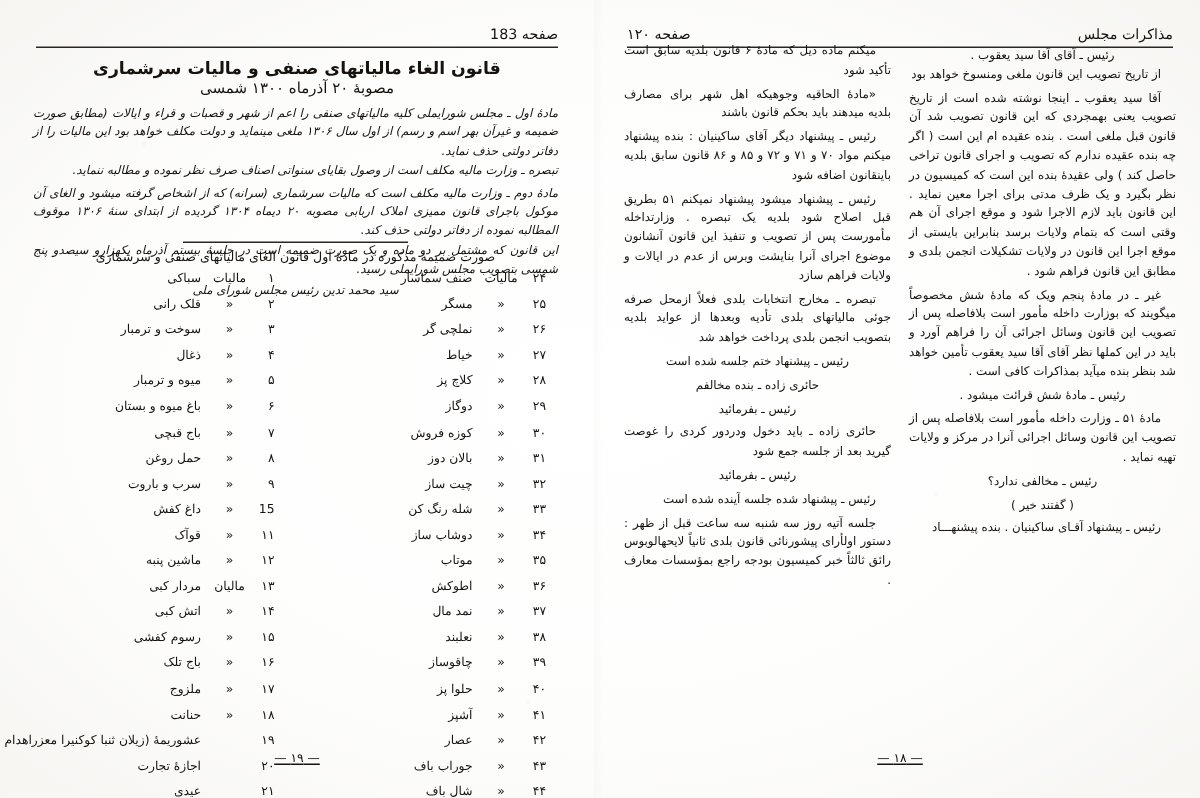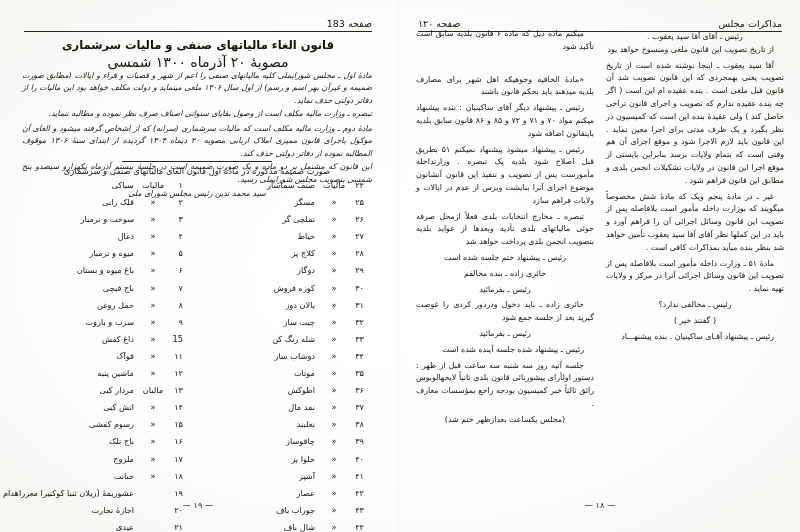--- a/index.html
+++ b/index.html
@@ -44,21 +44,21 @@
     border-bottom:1.2px solid #2a2623;
   }
   .hdr-num{white-space:nowrap;}
   .hdr-title{white-space:nowrap;}
 
   .doc-title{
     text-align:center;font-size:11.5px;font-weight:700;
     letter-spacing:.2px;line-height:1.25;
   }
   .doc-sub{
-    text-align:center;font-size:14px;margin-top:2px;letter-spacing:.2px;
+    text-align:center;font-size:10px;margin-top:2px;letter-spacing:.2px;
   }
 
   .para{
     font-size:7.9px;line-height:1.58;text-align:justify;
     text-justify:inter-word;letter-spacing:.05px;
   }
   .para.ind{text-indent:10px;}
   .para.ctr{text-align:center;text-indent:0;}
 
   
@@ -75,21 +75,21 @@
     display:flex;align-items:baseline;
     font-size:8.2px;line-height:1;height:17.1px;
     padding-right:14px;
   }
   .r-num{width:15px;flex:0 0 15px;text-align:right;}
   .r-a{width:30px;flex:0 0 30px;text-align:center;}
   .r-b{flex:1 1 auto;text-align:right;padding-right:4px;}
   .row.wide .r-b{white-space:nowrap;}
 
   .folio{
-    text-align:center;font-size:8.2px;letter-spacing:1px;
+    text-align:center;font-size:8.2px;letter-spacing:1px;text-decoration:underline;
   }
   .rcol{position:absolute;width:178px;}
   .rcol .para{font-size:7.9px;line-height:1.62;}
 </style>
 </head>
 <body>
 
 <div class="scan">
   <div class="grain"></div>
   <div class="gutter"></div>
@@ -348,36 +348,36 @@
       <span class="hdr-title">مذاکرات مجلس</span>
       <span class="hdr-num">صفحه ۱۲۰</span>
       <span class="rule"></span>
     </div>
 
     <div class="rcol" style="top:28px;right:16px;" id="rp-col-right">
         <div class="para ctr" style="margin-top: 3px;">رئیس ـ آقای آقا سید یعقوب .</div>
         <div class="para ind" style="margin-top: 0px;">از تاریخ تصویب این قانون ملغی ومنسوخ خواهد بود</div>
         <div class="para ind" style="margin-top: 3px;">آقا سید یعقوب ـ اینجا نوشته شده است از تاریخ تصویب یعنی بهمجردی که این قانون تصویب شد آن قانون قبل ملغی است . بنده عقیده ام این است ( اگر چه بنده عقیده ندارم که تصویب و اجرای قانون تراخی حاصل کند ) ولی عقیدهٔ بنده این است که کمیسیون در نظر بگیرد و یک ظرف مدتی برای اجرا معین نماید . این قانون باید لازم الاجرا شود و موقع اجرای آن هم وقتی است که بتمام ولایات برسد بنابراین بایستی از موقع اجرا این قانون در ولایات تشکیلات انجمن بلدی و مطابق این قانون فراهم شود .</div>
         <div class="para ind" style="margin-top: 3px;">غیر ـ در مادهٔ پنجم ویک که مادهٔ شش مخصوصاً میگویند که بوزارت داخله مأمور است بلافاصله پس از تصویب این قانون وسائل اجرائی آن را فراهم آورد و باید در این کملها نظر آقای آقا سید یعقوب تأمین خواهد شد بنظر بنده میآید بمذاکرات کافی است .</div>
+        <div class="para ctr" style="margin-top: 3px;">رئیس ـ مادهٔ شش قرائت میشود .</div>
         <div class="para ind" style="margin-top: 3px;">مادهٔ ۵۱ ـ وزارت داخله مأمور است بلافاصله پس از تصویب این قانون وسائل اجرائی آنرا در مرکز و ولایات تهیه نماید .</div>
         <div class="para ctr" style="margin-top: 3px;">رئیس ـ مخالفی ندارد؟</div>
         <div class="para ctr" style="margin-top: 3px;">( گفتند خیر )</div>
         <div class="para ind" style="margin-top: 3px;">رئیس ـ پیشنهاد آقـای ساکینیان . بنده پیشنهـــاد</div>
       </div>
     <div class="rcol" style="top:28px;right:206px;" id="rp-col-mid">
         <div class="para ind" style="margin-top: 0px;">میکنم ماده ذیل که مادهٔ ۶ قانون بلدیه سابق است تأکید شود</div>
-        <div class="para ind" style="margin-top: 20px;">«مادهٔ الحاقیه وجوهیکه اهل شهر برای مصارف بلدیه میدهند باید بحکم قانون باشند</div>
+        <div class="para ind" style="margin-top: 3px;">«مادهٔ الحاقیه وجوهیکه اهل شهر برای مصارف بلدیه میدهند باید بحکم قانون باشند</div>
         <div class="para ind" style="margin-top: 3px;">رئیس ـ پیشنهاد دیگر آقای ساکینیان : بنده پیشنهاد میکنم مواد ۷۰ و ۷۱ و ۷۲ و ۸۵ و ۸۶ قانون سابق بلدیه باینقانون اضافه شود</div>
         <div class="para ind" style="margin-top: 3px;">رئیس ـ پیشنهاد میشود پیشنهاد نمیکنم ۵۱ بطریق قبل اصلاح شود بلدیه یک تبصره . وزارتداخله مأمورست پس از تصویب و تنفیذ این قانون آنشانون موضوع اجرای آنرا بنایشت وبرس از عدم در ایالات و ولایات فراهم سازد</div>
         <div class="para ind" style="margin-top: 3px;">تبصره ـ مخارج انتخابات بلدی فعلاً ازمحل صرفه جوئی مالیاتهای بلدی تأدیه وبعدها از عواید بلدیه بتصویب انجمن بلدی پرداخت خواهد شد</div>
         <div class="para ctr" style="margin-top: 3px;">رئیس ـ پیشنهاد ختم جلسه شده است</div>
         <div class="para ctr" style="margin-top: 3px;">حائری زاده ـ بنده مخالفم</div>
         <div class="para ctr" style="margin-top: 3px;">رئیس ـ بفرمائید</div>
         <div class="para ind" style="margin-top: 3px;">حائری زاده ـ باید دخول ودردور کردی را غوصت گیرید بعد از جلسه جمع شود</div>
         <div class="para ctr" style="margin-top: 3px;">رئیس ـ بفرمائید</div>
         <div class="para ind" style="margin-top: 3px;">رئیس ـ پیشنهاد شده جلسه آینده شده است</div>
         <div class="para ind" style="margin-top: 3px;">جلسه آتیه روز سه شنبه سه ساعت قبل از ظهر : دستور اولأرای پیشورنائی قانون بلدی ثانیاً لایحهالوبوس رائق ثالثاً خبر کمیسیون بودجه راجع بمؤسسات معارف .</div>
-        <div class="para ctr" style="margin-top: 3px;">(مجلس یکساعت بعدازظهر ختم شد)</div>
       </div>
 
     <div class="folio" style="position:absolute;bottom:22px;right:0;left:0;">— ۱۸ —</div>
   </div>
 </div>
 
 </body></html>

